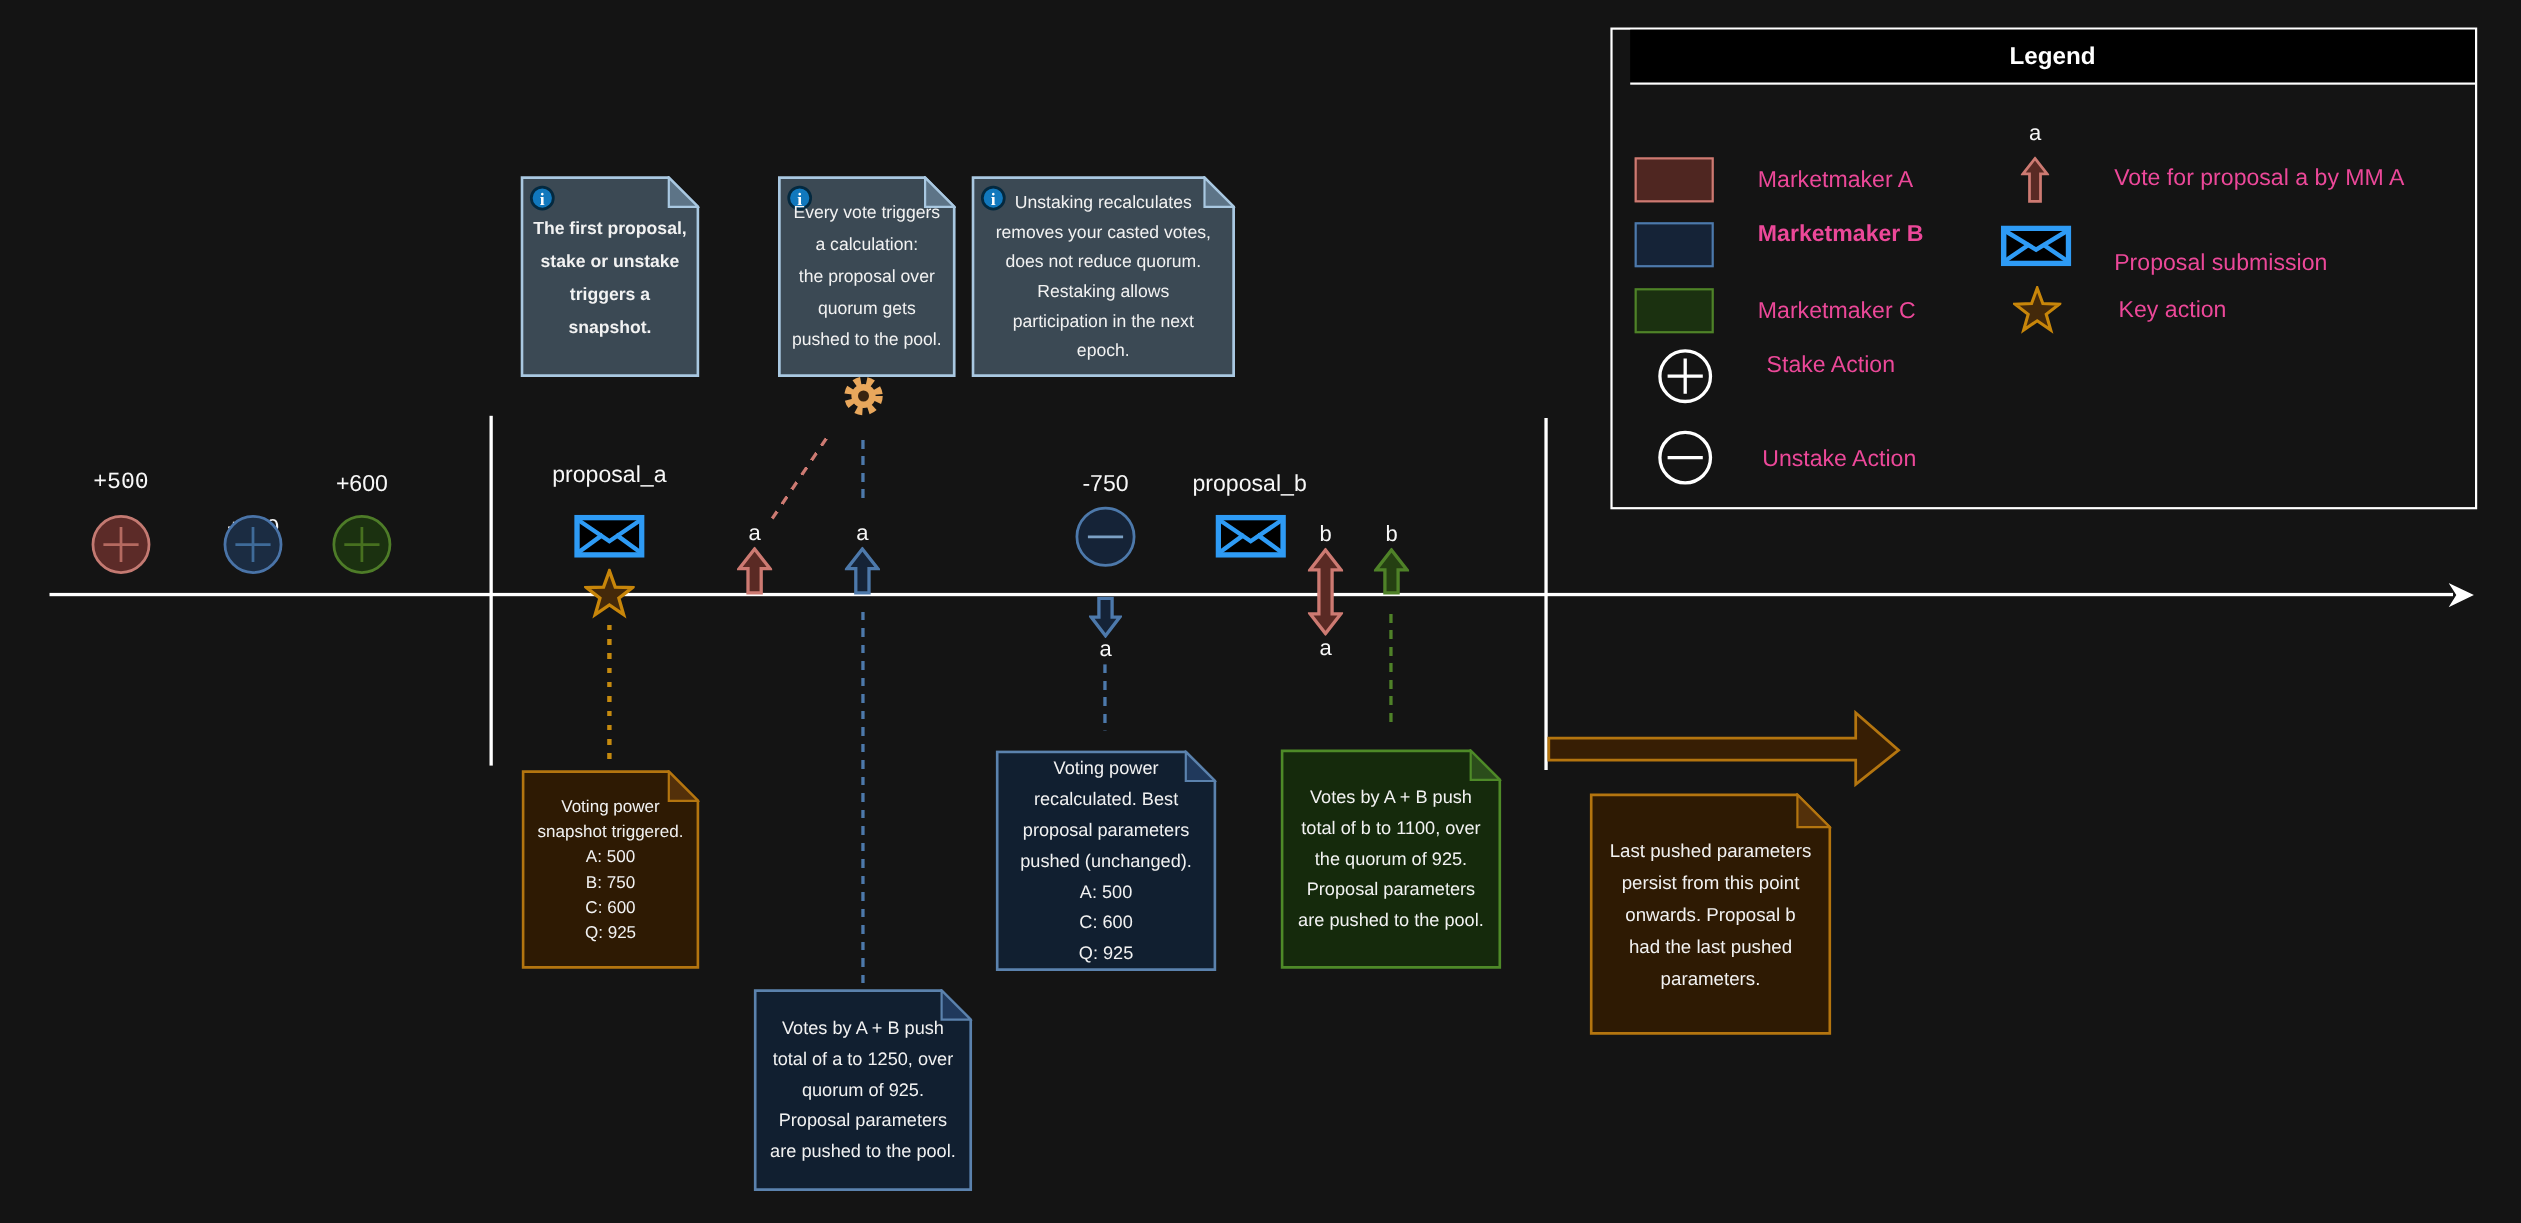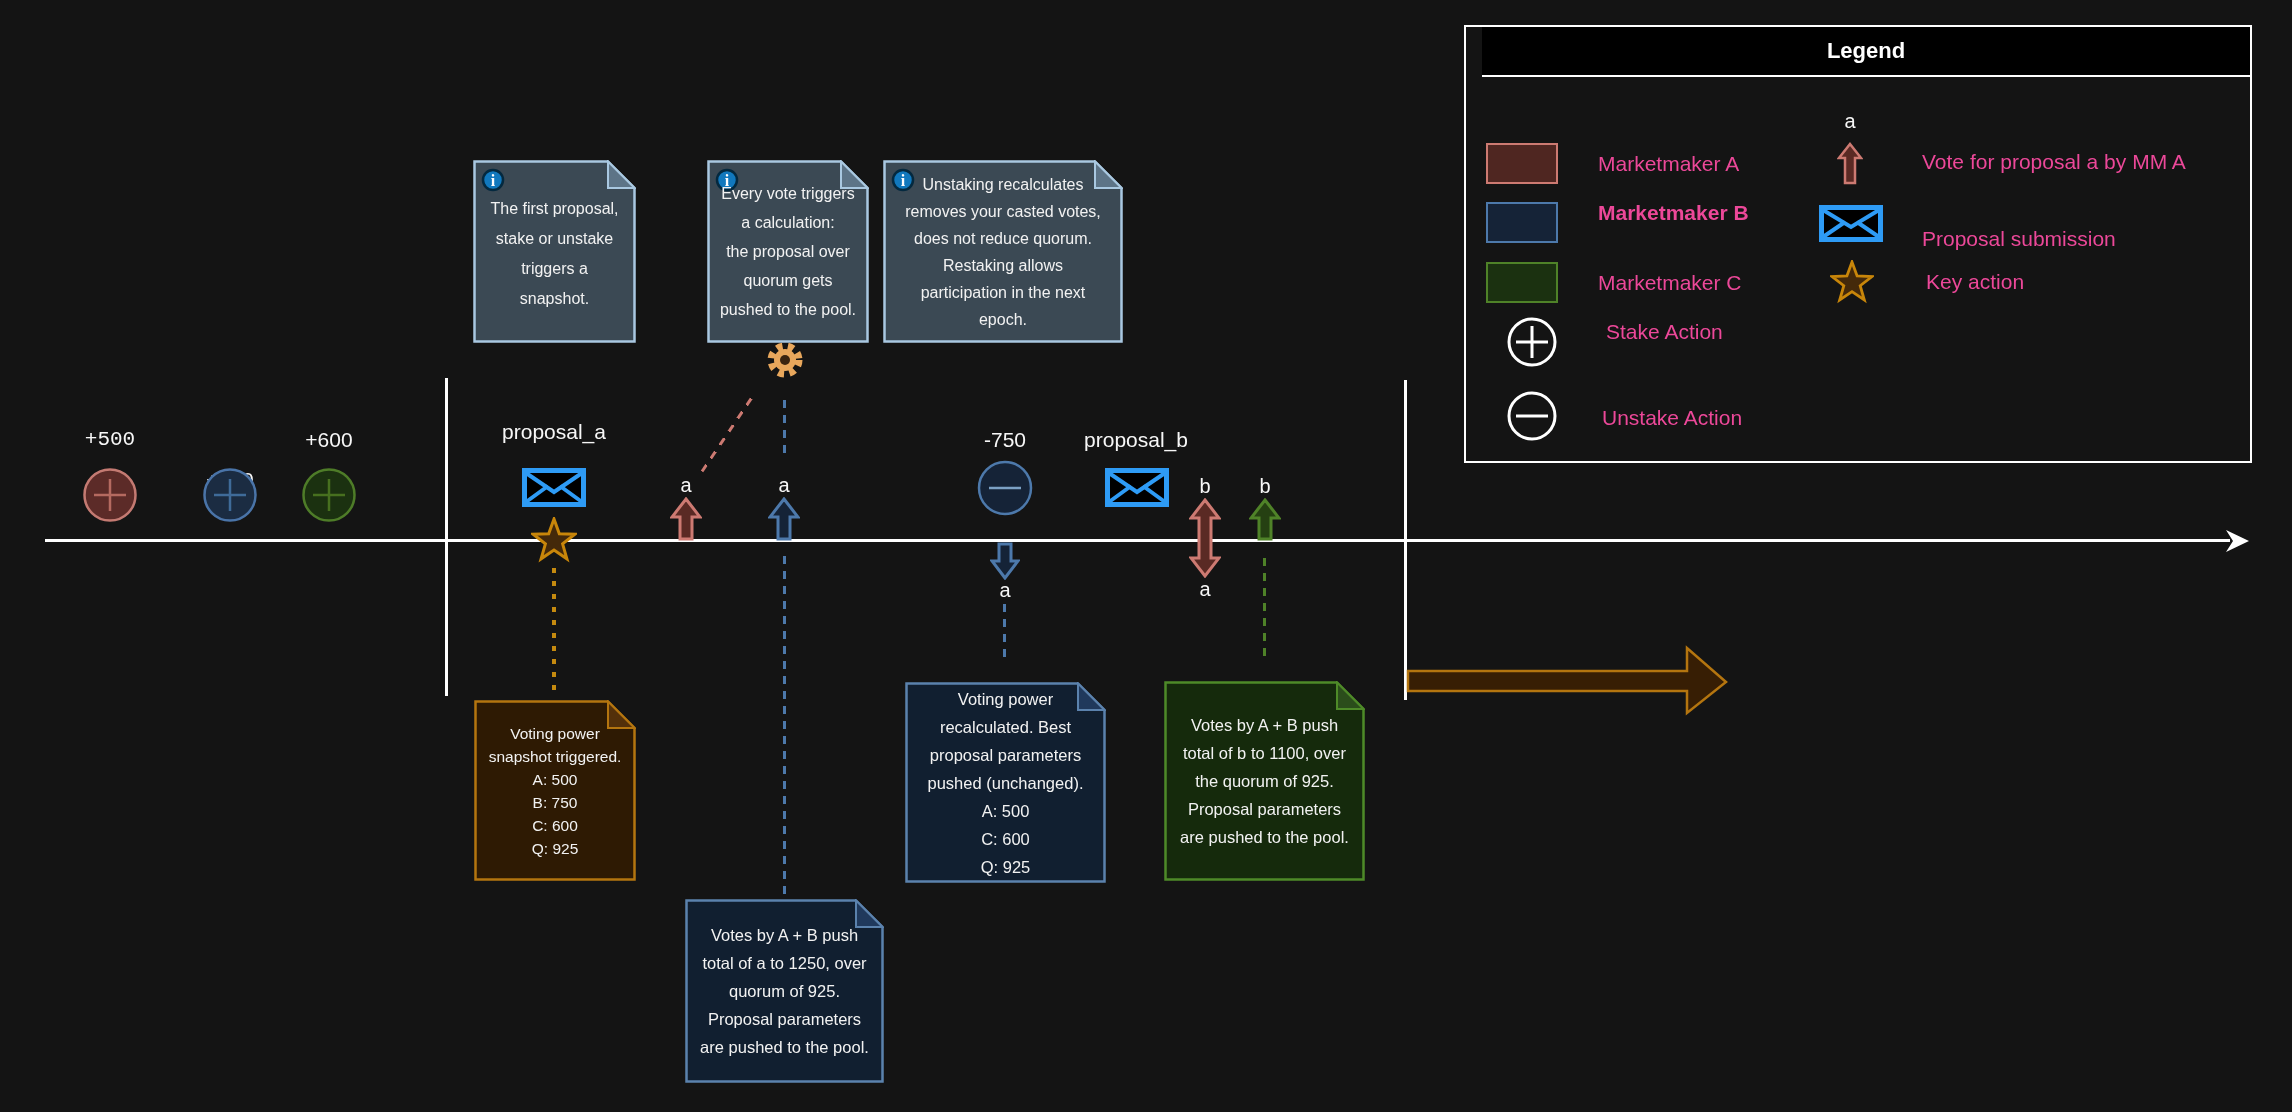--- a/index.html
+++ b/index.html
@@ -18,21 +18,21 @@
       background:repeating-linear-gradient(90deg,#cd7a72 0 8px,transparent 8px 16px);
       transform:rotate(-56deg);transform-origin:0 50%;}
   .note{position:absolute;}
   .note svg{position:absolute;left:0;top:0;}
   .nlines{position:absolute;inset:4px;display:flex;flex-direction:column;align-items:center;
           justify-content:center;text-align:center;color:#f2f2f2;}
   .n-small .nlines div{font-size:15.5px;line-height:23px;}
   .n-mid .nlines div{font-size:16.5px;line-height:28px;}
   .n-big .nlines div{font-size:17px;line-height:29px;}
   .inote .nlines div{font-size:16px;}
-  .i-a .nlines{padding-top:4px;}
+  .i-a .nlines{padding-top:4px;font-weight:bold;}
   .i-a .nlines div{line-height:30px;}
   .i-b .nlines div{line-height:29px;}
   .i-c .nlines div{line-height:27px;}
   
   #legend{position:absolute;left:1464px;top:25px;width:788px;height:438px;
           border:2.5px solid #ffffff;box-sizing:border-box;background:#141414;}
   #legend-titlebar{position:absolute;left:16px;top:0;right:0;height:48px;background:#000000;
           border-bottom:2.5px solid #ffffff;display:flex;align-items:center;justify-content:center;}
   #legend-titlebar div{font-size:22px;font-weight:bold;color:#ffffff;}
   .lg-label{position:absolute;font-size:21px;color:#ec4899;height:27px;line-height:27px;}
@@ -241,20 +241,33 @@
     </svg>
     <div class="nlines">
       <div>Votes by A + B push</div>
       <div>total of b to 1100, over</div>
       <div>the quorum of 925.</div>
       <div>Proposal parameters</div>
       <div>are pushed to the pool.</div>
     </div>
   </div>
 
+  <div class="note n-big" style="left:1445px;top:721px;width:220px;height:220px;">
+    <svg width="220" height="220">
+      <path d="M1.5 1.5 H189 L218.5 31 V218.5 H1.5 Z" fill="#2e1a03" stroke="#b4750f" stroke-width="2.5"></path>
+      <path d="M189 1.5 V31 H218.5 Z" fill="#53300a" stroke="#b4750f" stroke-width="2"></path>
+    </svg>
+    <div class="nlines">
+      <div>Last pushed parameters</div>
+      <div>persist from this point</div>
+      <div>onwards. Proposal b</div>
+      <div>had the last pushed</div>
+      <div>parameters.</div>
+    </div>
+  </div>
 
   <div id="legend">
     <div id="legend-titlebar">
       <div>Legend</div>
     </div>
 
     <div class="lg-swatch sw-a" style="top:116px;"></div>
     <div class="lg-label" style="left:132px;top:123px;">Marketmaker A</div>
 
     <div class="lg-swatch sw-b" style="top:175px;"></div>

